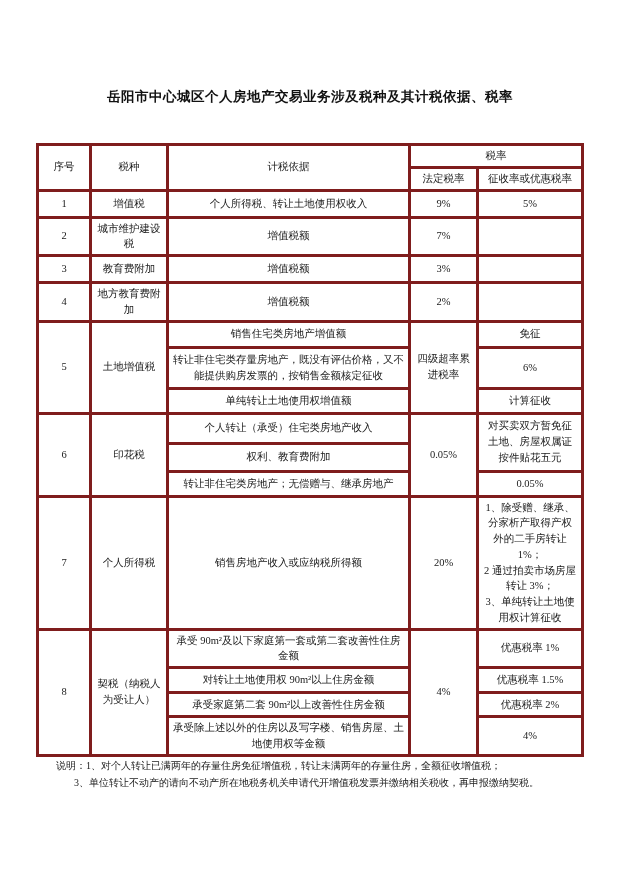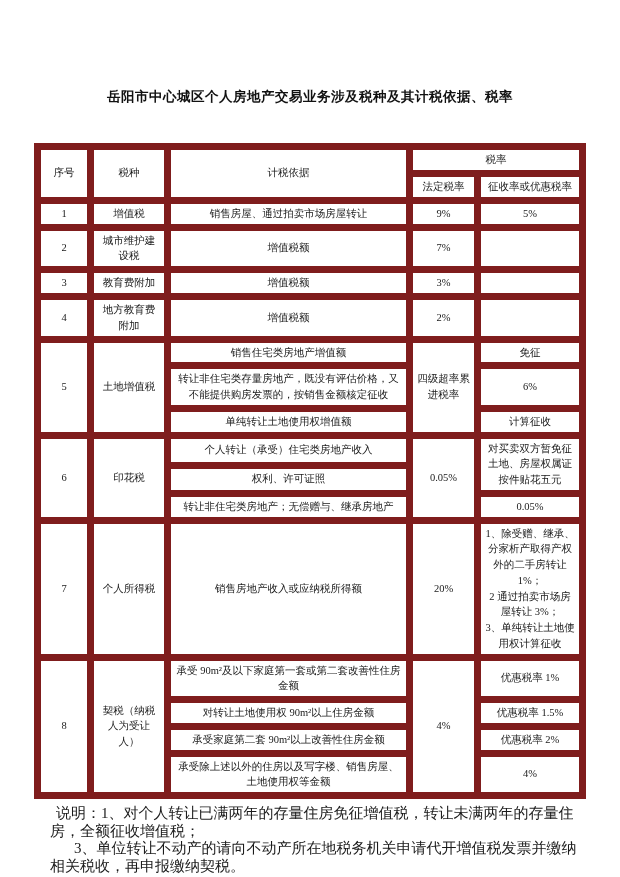--- a/index.html
+++ b/index.html
@@ -21,21 +21,21 @@
   }
   table.tax {
     border-collapse: collapse;
     margin: 37px auto 0 auto;
     width: 545px;
     table-layout: fixed;
     font-size: 10.5px;
     color: #1a1a1a;
   }
   table.tax th, table.tax td {
-    border: 7px solid #7f1d1d;
+    border: 3px solid #7f1d1d;
     text-align: center;
     vertical-align: middle;
     padding: 2px 4px;
     line-height: 1.5;
     font-weight: normal;
     overflow: hidden;
   }
   td.l { text-align: left; }
   td.pre { white-space: pre-line; }
   td.small-pad { padding: 2px 3px; }
@@ -44,22 +44,22 @@
   tr.h27 { height: 27px; }
   tr.h26 { height: 26px; }
   tr.h41 { height: 41px; }
   tr.h25 { height: 25px; }
   tr.h30 { height: 30px; }
   tr.h28 { height: 28px; }
   tr.h128 { height: 128px; }
   tr.h24 { height: 24px; }
   tr.h36 { height: 36px; }
   .notes {
-    margin: 6px 30px 0 50px;
-    font-size: 15px;
+    margin: 0 30px 0 50px;
+    font-size: 10px;
     line-height: 17.5px;
     color: #1a1a1a;
   }
   .notes p { text-indent: 24px; }
   .notes p.first { text-indent: 6px; }
 </style>
 </head>
 <body>
 
 <div class="page">
@@ -84,21 +84,21 @@
       <tr class="h17">
         <th>法定税率</th>
         <th>征收率或优惠税率</th>
       </tr>
     </thead>
     <tbody>
 
       <tr class="h27">
         <td>1</td>
         <td>增值税</td>
-        <td>销售房屋、通过拍卖市场房屋转让</td>
+        <td>个人所得税、转让土地使用权收入</td>
         <td>9%</td>
         <td>5%</td>
       </tr>
 
       <tr class="h27">
         <td>2</td>
         <td>城市维护建设税</td>
         <td>增值税额</td>
         <td>7%</td>
         <td></td>
@@ -139,21 +139,21 @@
       <tr class="h30">
         <td rowspan="3">6</td>
         <td rowspan="3">印花税</td>
         <td>个人转让（承受）住宅类房地产收入</td>
         <td rowspan="3">0.05%</td>
         <td rowspan="2" class="pre small-pad">对买卖双方暂免征
 土地、房屋权属证
 按件贴花五元</td>
       </tr>
       <tr class="h28">
-        <td>权利、许可证照</td>
+        <td>权利、教育费附加</td>
       </tr>
       <tr class="h25">
         <td>转让非住宅类房地产；无偿赠与、继承房地产</td>
         <td>0.05%</td>
       </tr>
 
       <tr class="h128">
         <td>7</td>
         <td>个人所得税</td>
         <td>销售房地产收入或应纳税所得额</td>

